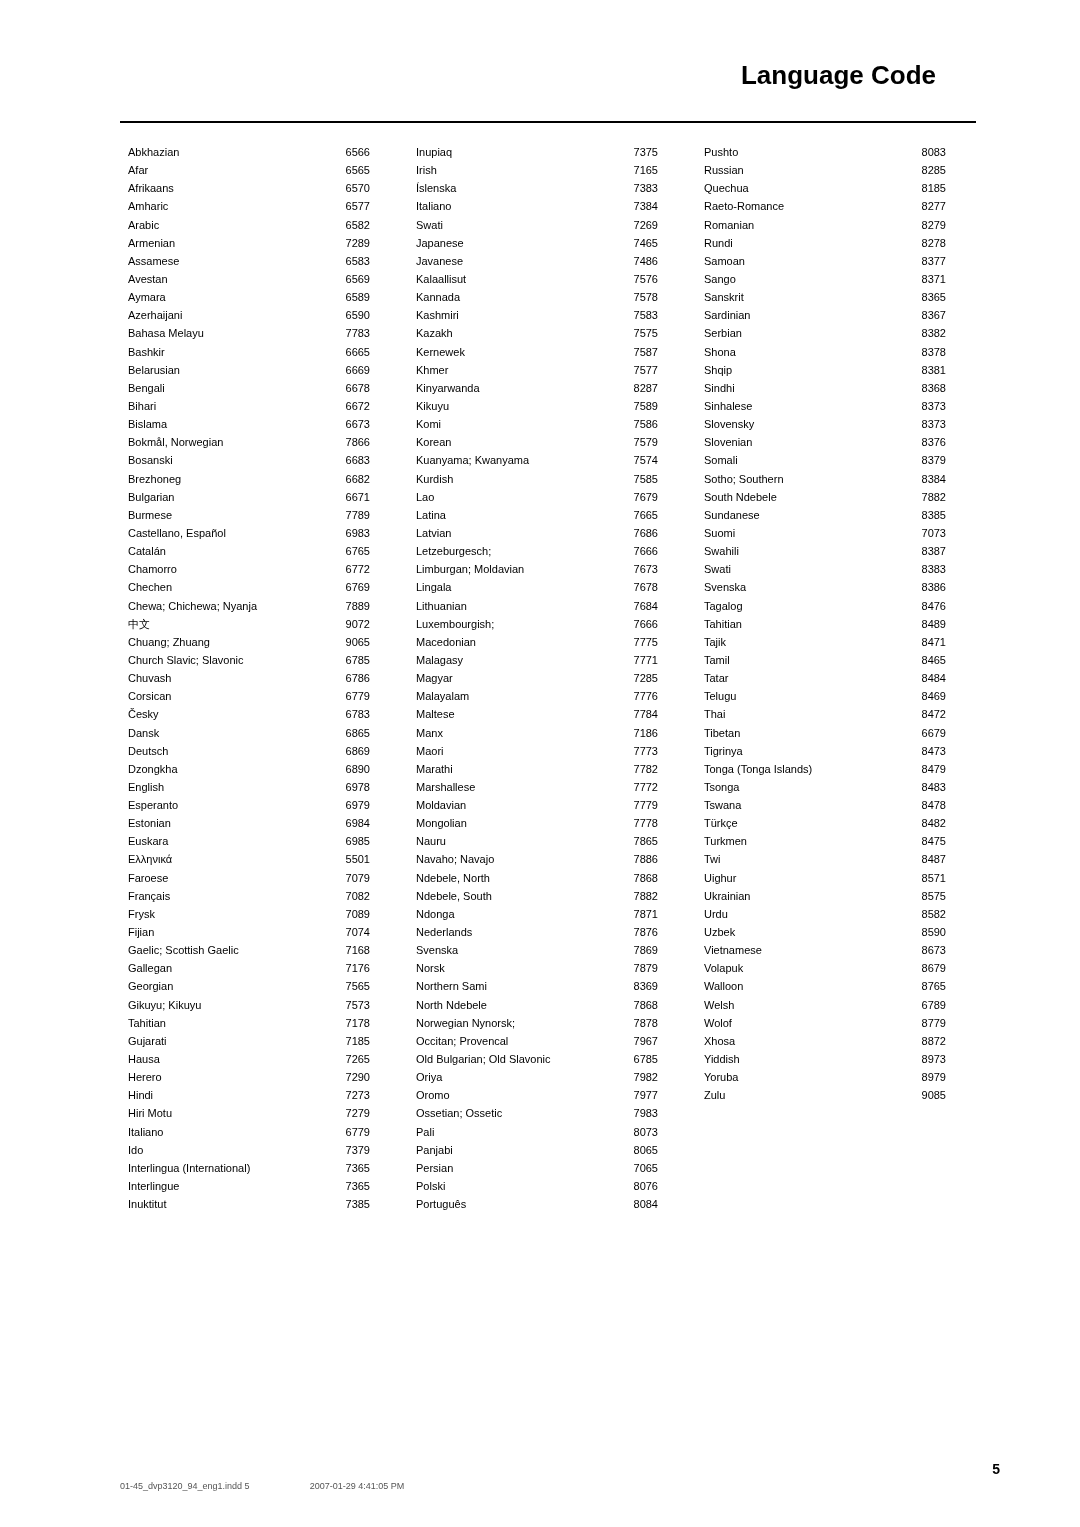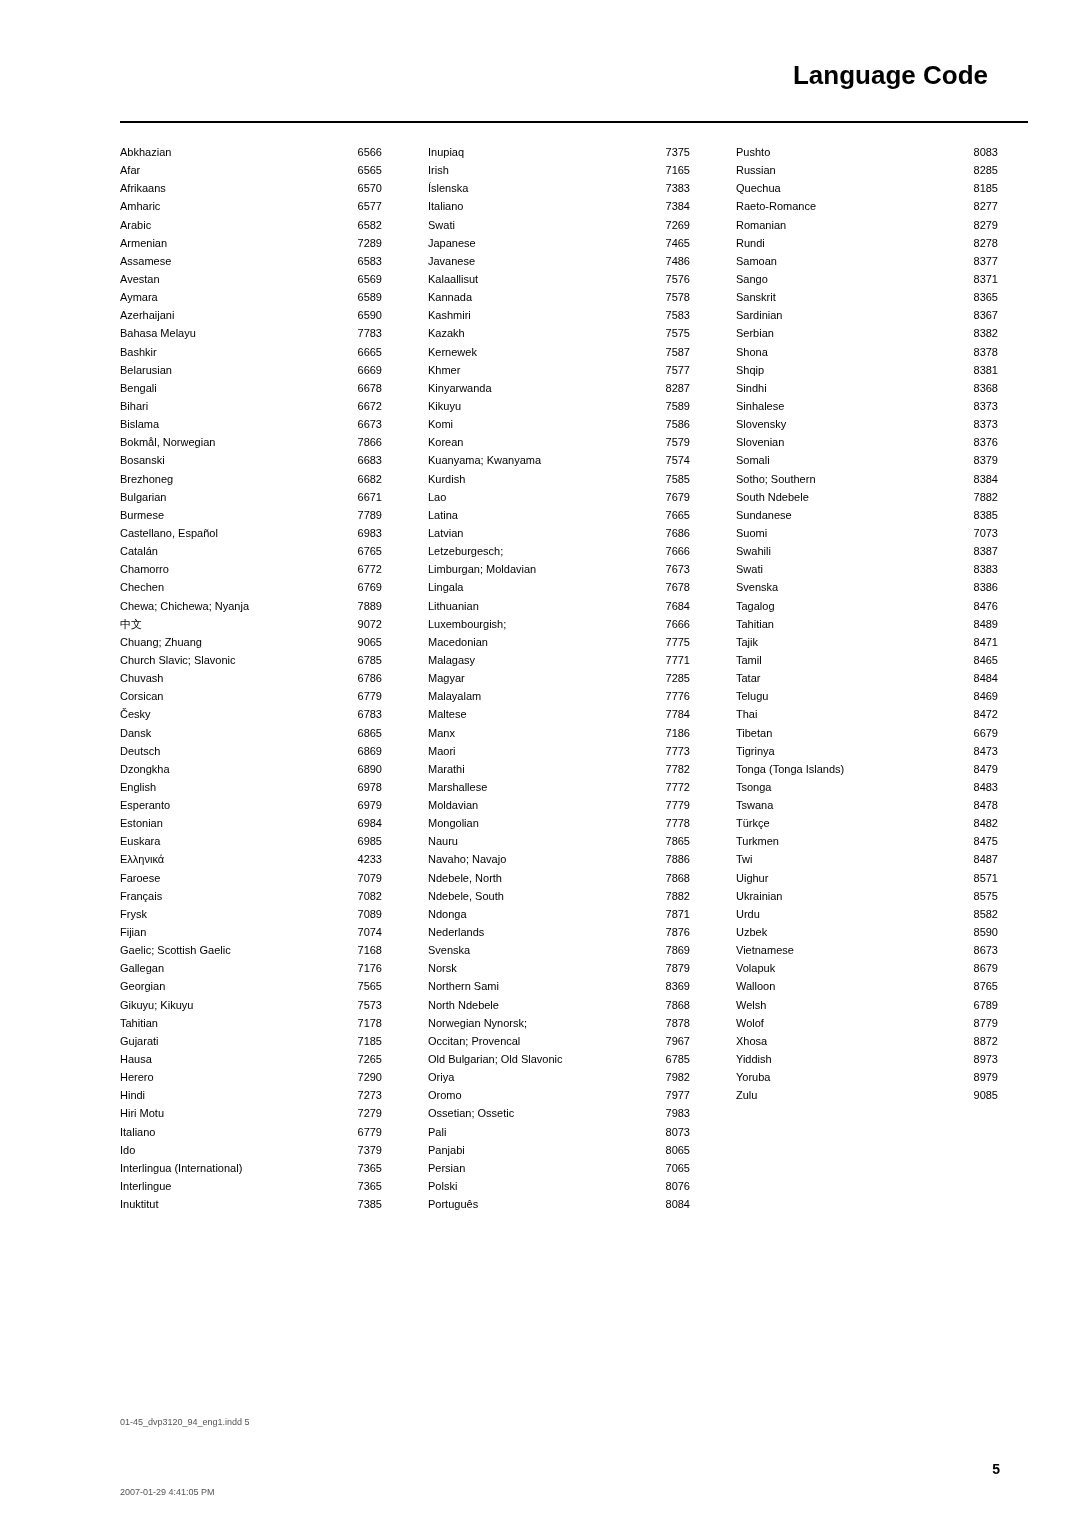--- a/index.html
+++ b/index.html
@@ -9,34 +9,35 @@
       font-size: 11px;
       color: #000;
       width: 1080px;
       min-height: 1527px;
       position: relative;
     }
     .page {
       width: 1080px;
       min-height: 1527px;
       background: #fff;
-      padding: 60px 52px 80px 120px;
+      padding: 60px 104px 80px 120px;
       position: relative;
     }
     .page-title {
       text-align: right;
       font-size: 26px;
       font-weight: bold;
       margin-bottom: 30px;
       padding-right: 40px;
     }
     .columns-wrapper {
       display: flex;
       gap: 16px;
       align-items: flex-start;
+      margin-left: 8px;
     }
     .column {
       flex: 1;
       padding-right: 10px;
     }
     .entry {
       display: flex;
       justify-content: space-between;
       line-height: 1.65;
       padding-right: 20px;
@@ -51,27 +52,26 @@
     }
     .page-number {
       position: absolute;
       bottom: 50px;
       right: 80px;
       font-size: 14px;
       font-weight: bold;
     }
     .footer {
       position: absolute;
-      bottom: 30px;
+      bottom: 36px;
       left: 120px;
       font-size: 9px;
       color: #555;
       display: flex;
       gap: 60px;
-      flex-direction: column;
     }
     .divider-top {
       border-top: 2px solid #000;
       margin-bottom: 20px;
     }
   </style>
 </head>
 <body>
 
 <div class="page">
@@ -231,21 +231,21 @@
         <div class="entry">
           <span class="lang">Estonian</span>
           <span class="code">6984</span>
         </div>
         <div class="entry">
           <span class="lang">Euskara</span>
           <span class="code">6985</span>
         </div>
         <div class="entry">
           <span class="lang">Ελληνικά</span>
-          <span class="code">4233</span>
+          <span class="code">5501</span>
         </div>
         <div class="entry">
           <span class="lang">Faroese</span>
           <span class="code">7079</span>
         </div>
         <div class="entry">
           <span class="lang">Français</span>
           <span class="code">7082</span>
         </div>
         <div class="entry">

